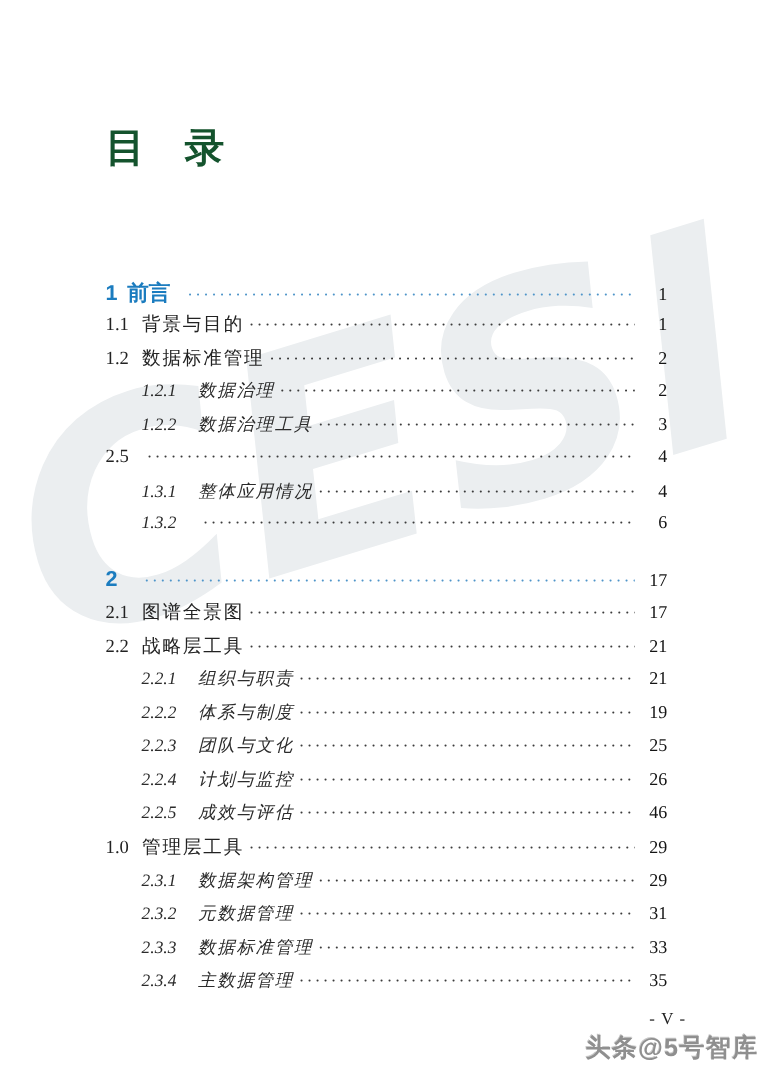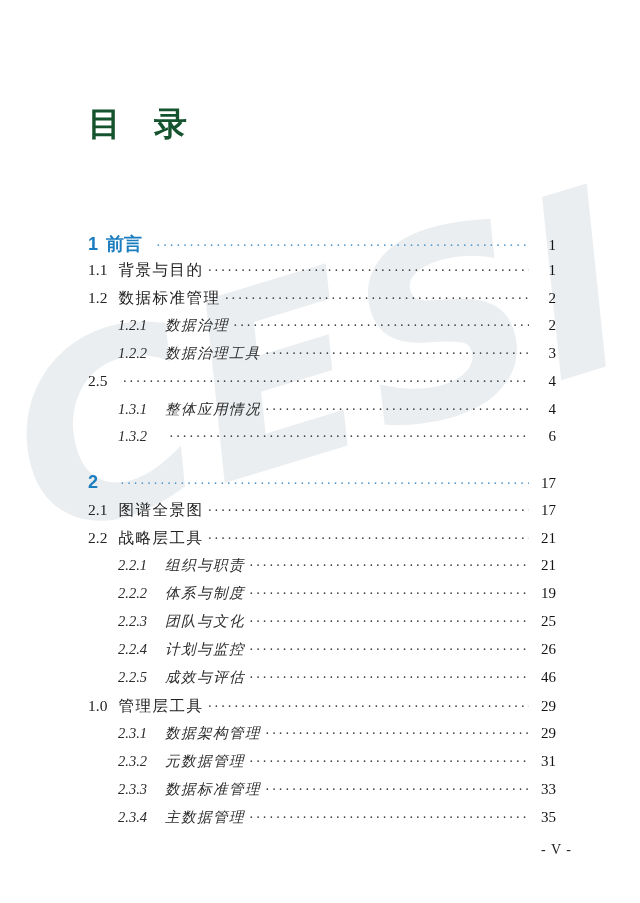--- a/index.html
+++ b/index.html
@@ -188,14 +188,15 @@
             <span class="txt">主数据管理</span>
             <span class="leader">········································································································································································································</span>
             <span class="pg">35</span>
           </div>
         </div>
       </div>
   </div>
 
   <div class="folio">- V -</div>
 
+  <div class="toutiao">头条@5号智库</div>
 
 </div>
 
 </body></html>

